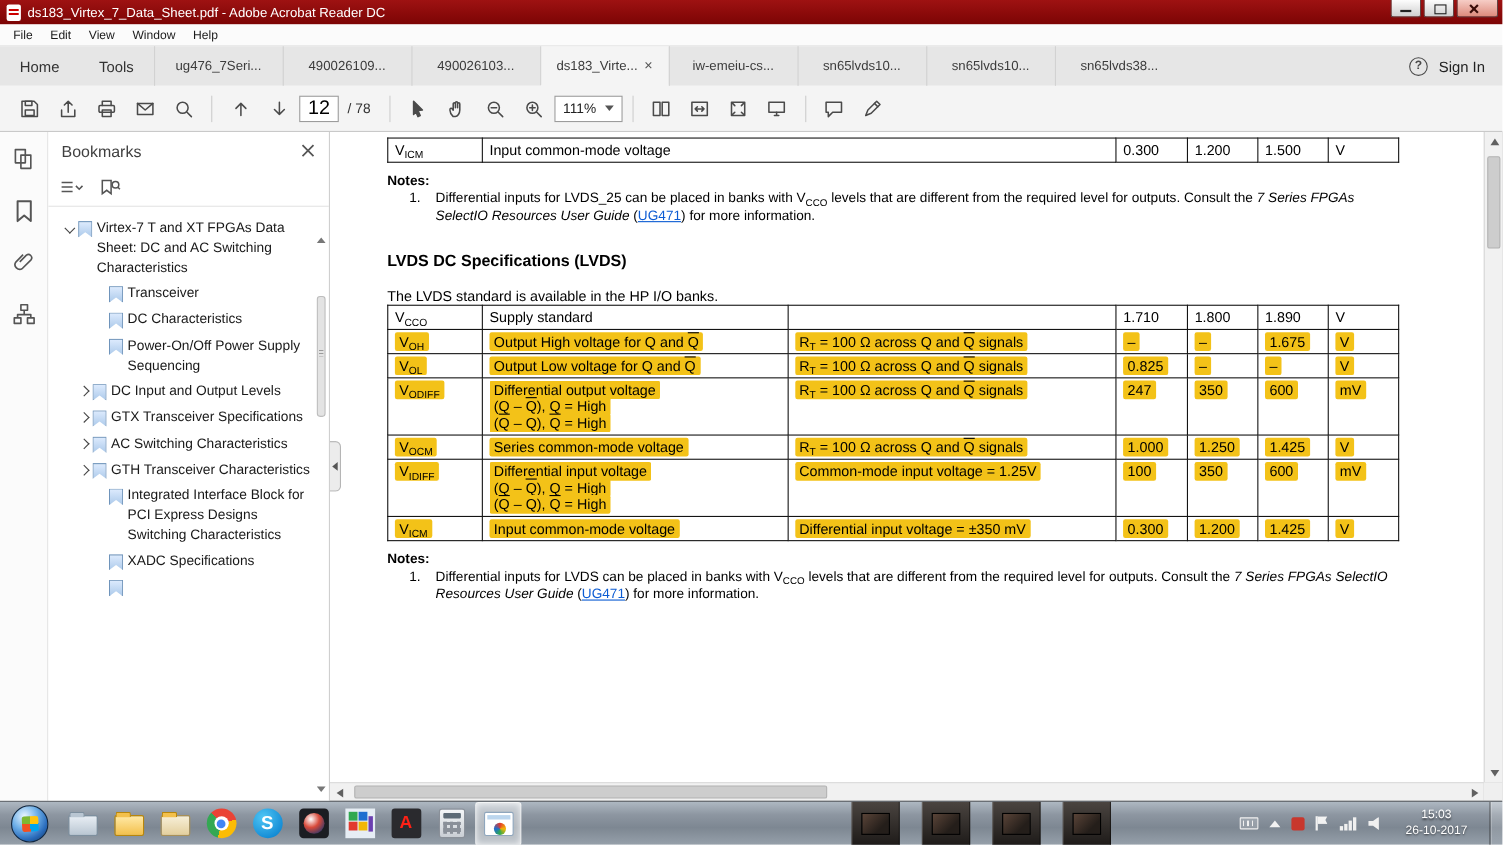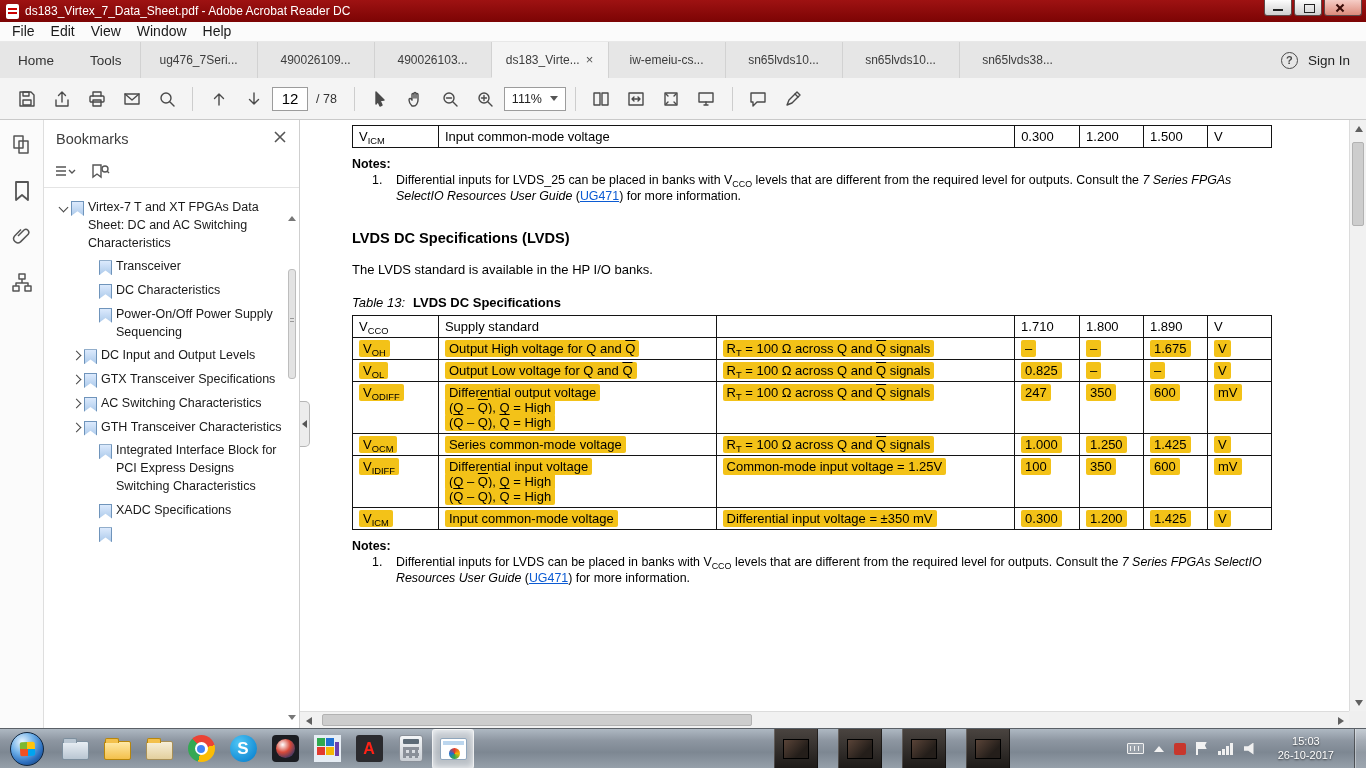--- a/index.html
+++ b/index.html
@@ -10,39 +10,39 @@
 .pdficon{width:13px;height:15px;background:#fff;border-radius:2px;margin-right:6px;position:relative;flex:none}
 .pdficon:after{content:"";position:absolute;inset:4px 2px;background:repeating-linear-gradient(#c00 0 2px,#fff 2px 4px)}
 .wctrl{position:absolute;right:4px;top:0;display:flex}
 .wbtn{width:28px;height:16px;background:linear-gradient(#fdfdfd,#cfcfcf);border:1px solid #5d4a4a;border-top:none;border-radius:0 0 3px 3px;margin-left:2px;position:relative}
 .wbtn.close{width:38px;background:linear-gradient(#f6cdc6,#dd8a7b)}
 .wbtn.min:after{content:"";position:absolute;left:8px;bottom:4px;width:10px;height:2px;background:#222}
 .wbtn.max:after{content:"";position:absolute;left:9px;top:4px;width:9px;height:7px;border:1.5px solid #222}
 .wbtn.close:before,.wbtn.close:after{content:"";position:absolute;left:14px;top:3px;width:2px;height:10px;background:#3a0c08}
 .wbtn.close:before{transform:rotate(45deg)}.wbtn.close:after{transform:rotate(-45deg)}
 
-.menubar{height:20px;background:#fbfbfb;display:flex;align-items:flex-end;font-size:14px;color:#1a1a1a;padding-left:4px;flex:none;border-bottom:1px solid #e8e8e8}
+.menubar{height:20px;background:#fbfbfb;display:flex;align-items:center;font-size:11px;color:#1a1a1a;padding-left:4px;flex:none;border-bottom:1px solid #e8e8e8}
 .menu-item{padding:2px 8px;cursor:default}
 
 .tabbar{height:36px;background:#e6e6e6;display:flex;align-items:stretch;flex:none;font-size:13px;color:#333}
 .apptab{display:flex;align-items:center;padding:0 18px;font-size:13.5px}
 .dtab{width:117px;display:flex;align-items:center;justify-content:center;border-left:1px solid #d2d2d2;font-size:12px;color:#3c3c3c;position:relative}
 .dtab:last-of-type{border-right:1px solid #d2d2d2}
 .dtab.active{background:#f4f4f4;border-bottom:1px solid #f4f4f4}
 .dtab-l{white-space:nowrap;overflow:hidden}
 .dtab-x{margin-left:6px;font-size:13px;color:#555}
 .tab-right{margin-left:auto;display:flex;align-items:center;gap:10px;padding-right:16px}
 .helpc{width:17px;height:17px;border:1.6px solid #4a4a4a;border-radius:50%;display:flex;align-items:center;justify-content:center;font-size:11px;font-weight:bold;color:#4a4a4a}
 .signin{font-size:13.5px;color:#222}
 
 .toolbar{height:42px;background:#f4f4f4;border-bottom:1px solid #c9c9c9;display:flex;align-items:center;padding-left:10px;gap:2px;flex:none}
 .tbtn{width:33px;height:30px;display:flex;align-items:center;justify-content:center;border-radius:3px}
 .tbtn svg{stroke:#4a4a4a;fill:none;stroke-width:1.4;stroke-linecap:round;stroke-linejoin:round}
 .tsep{width:1px;height:24px;background:#cdcdcd;margin:0 7px}
-.pagein{width:36px;height:24px;border:1px solid #9c9c9c;background:#fff;text-align:center;font-size:15px;font-family:"Liberation Sans",sans-serif}
+.pagein{width:36px;height:24px;border:1px solid #9c9c9c;background:#fff;text-align:center;font-size:18px;font-family:"Liberation Sans",sans-serif}
 .ptotal{font-size:12.5px;color:#333;margin:0 8px 0 6px}
 .zoombox{height:24px;min-width:58px;border:1px solid #9c9c9c;background:#fff;display:flex;align-items:center;justify-content:space-between;padding:0 7px;font-size:12.5px;color:#222;gap:8px}
 .caret{width:0;height:0;border-left:4px solid transparent;border-right:4px solid transparent;border-top:5px solid #555}
 
 .main{flex:1;display:flex;overflow:hidden;min-height:0}
 .strip{width:44px;background:#fbfbfb;border-right:1px solid #dedede;display:flex;flex-direction:column;align-items:center;padding-top:14px;gap:20px;flex:none}
 .strip svg{stroke:#555;fill:none;stroke-width:1.5;stroke-linejoin:round}
 
 .bmpanel{width:256px;background:#fff;border-right:1px solid #cfcfcf;display:flex;flex-direction:column;flex:none;position:relative}
 .bmhead{height:38px;display:flex;align-items:center;justify-content:space-between;padding:0 12px;flex:none}
@@ -443,23 +443,20 @@
             <div class="nhead">Notes:</div>
             <div class="nrow">
               <span class="nnum">1.</span>
               <span class="ntext">Differential inputs for LVDS_25 can be placed in banks with V<sub>CCO</sub> levels that are different from the required level for outputs. Consult the <i>7 Series FPGAs SelectIO Resources User Guide</i> (<span class="link">UG471</span>) for more information.</span>
             </div>
           </div>
 
           <div class="h1">LVDS DC Specifications (LVDS)</div>
           <div class="intro">The LVDS standard is available in the HP I/O banks.</div>
 
-          <div class="tcap">
-            <span class="lab">Table  13:</span><span class="tit">LVDS DC Specifications</span>
-          </div>
 
           <table class="dt">
             <colgroup>
                 <col style="width:86px">
                 <col style="width:278px">
                 <col style="width:299px">
                 <col style="width:65px">
                 <col style="width:64px">
                 <col style="width:64px">
                 <col style="width:64px">

